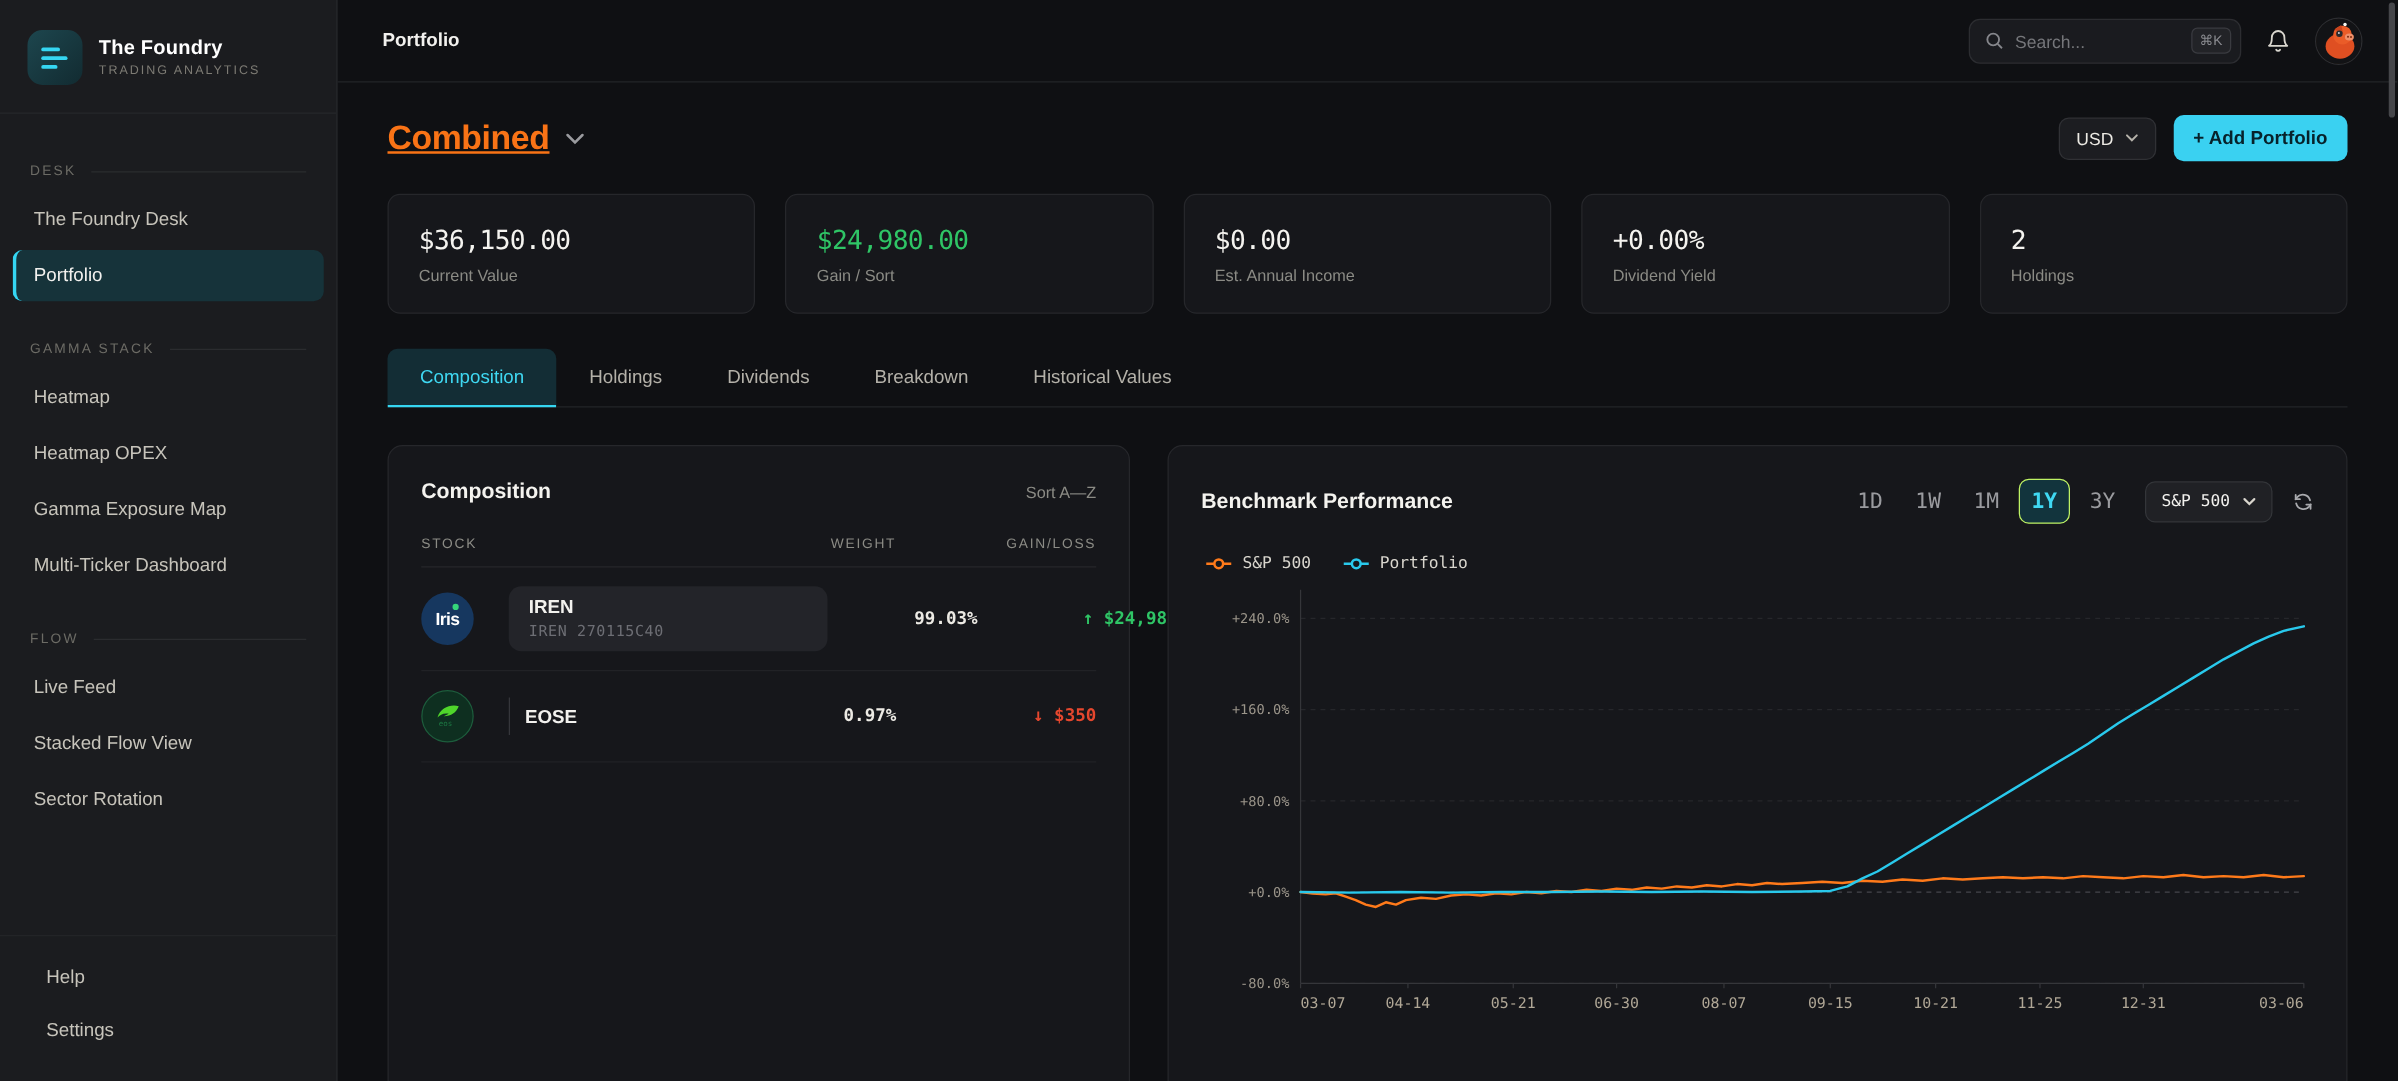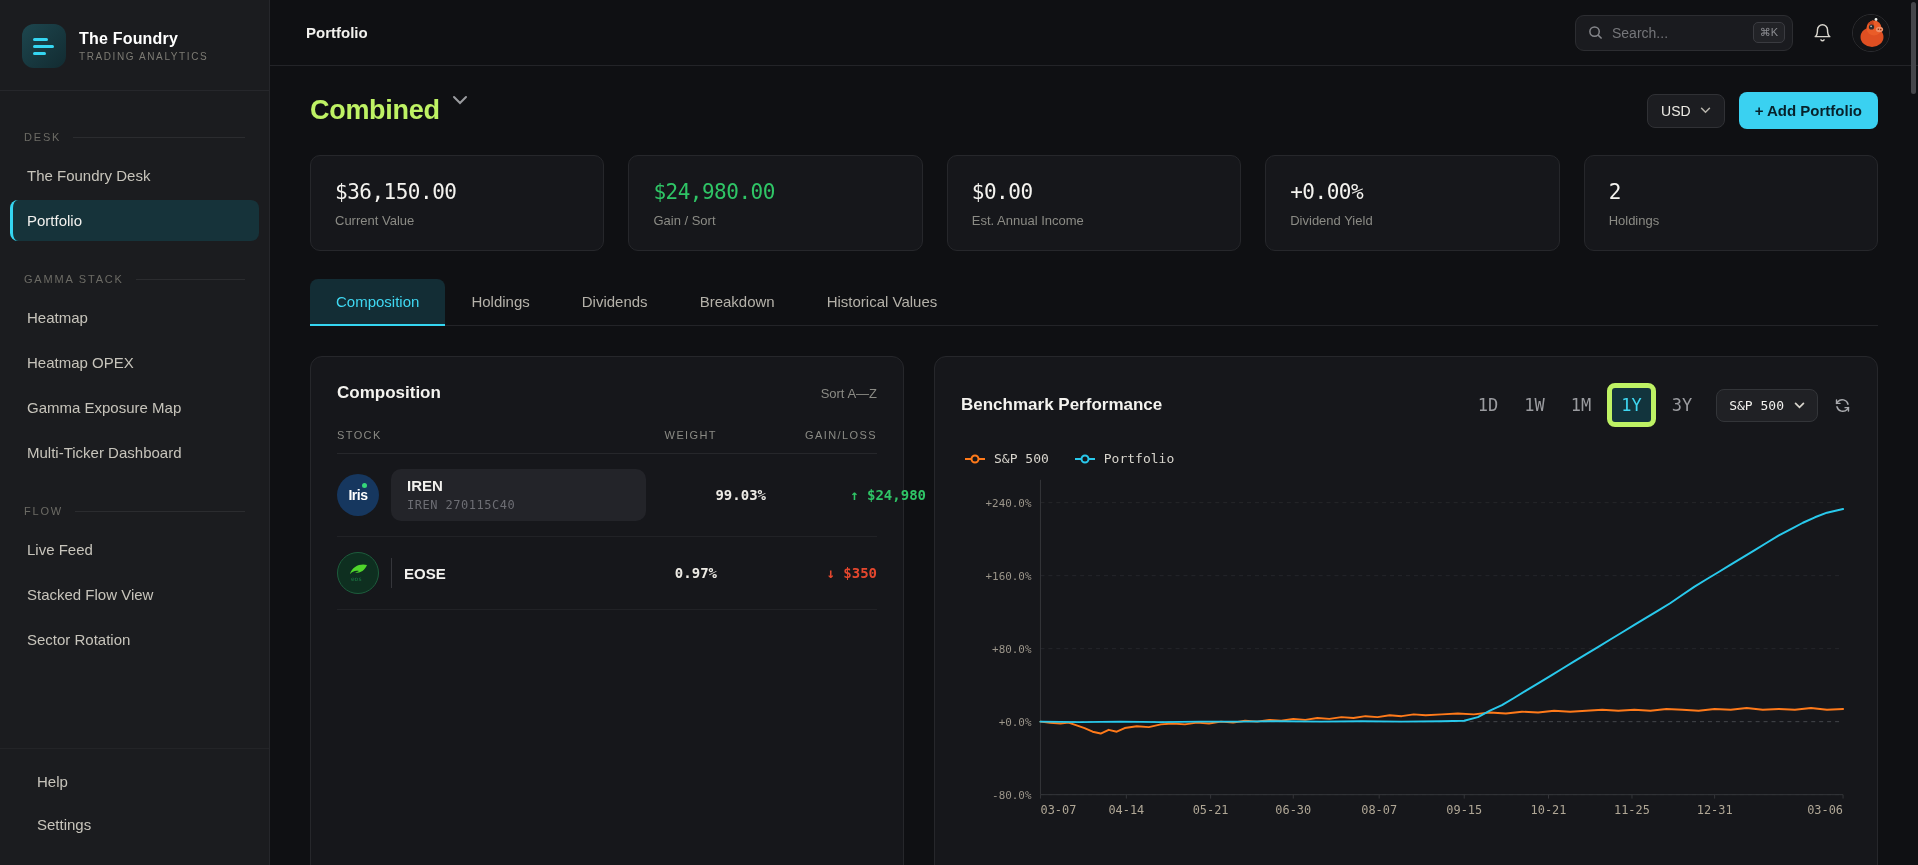--- a/index.html
+++ b/index.html
@@ -33,21 +33,21 @@
   .searchbox { display:flex; align-items:center; gap:9px; width:218px; height:36px; background:#1a1b1f; border:1px solid #2c2d31; border-radius:9px; padding:0 7px 0 12px; }
   .searchbox input { flex:1; min-width:0; background:transparent; border:none; outline:none; color:#d8d5cd; font-size:14px; font-family:"Liberation Sans",sans-serif; }
   .searchbox input::placeholder { color:#75767a; }
   .kbd { font-size:11px; color:#8a8b90; border:1px solid #3a3b40; border-radius:5px; padding:3px 6px; background:#222327; }
   .icon-btn { background:none; border:none; cursor:pointer; display:flex; align-items:center; }
   .avatar { width:38px; height:38px; border-radius:50%; background:#17120d; overflow:hidden; border:1px solid #2c2d31; cursor:pointer; }
 
   
   .content { flex:1; padding:26px 40px 0 40px; overflow:hidden; }
   .page-head { display:flex; align-items:center; }
-  .page-title { font-size:27px; font-weight:700; letter-spacing:-.3px; color:#bef264; display:flex; align-items:flex-start; gap:12px; cursor:pointer; }
+  .page-title { font-size:27px; font-weight:700; letter-spacing:-.3px; color:#f97316; display:flex; align-items:center; gap:12px; cursor:pointer;text-decoration:underline; }
   .page-head-right { margin-left:auto; display:flex; align-items:center; gap:14px; }
   .select-pill { display:flex; align-items:center; gap:9px; background:#1c1d21; border:1px solid #303135; border-radius:8px; padding:8px 13px; font-size:14px; color:#eceae4; cursor:pointer; }
   .btn-primary { display:flex; align-items:center; gap:8px; background:#3ad1f1; color:#07222b; border:none; border-radius:8px; padding:10px 16px; font-size:15px; font-weight:600; cursor:pointer; font-family:"Liberation Sans",sans-serif; }
 
   .stats-row { display:flex; gap:24px; margin-top:26px; }
   .stat-card { flex:1; background:#16171b; border:1px solid #26272b; border-radius:10px; padding:24px 24px 22px 24px; }
   .stat-value { font-family:"DejaVu Sans Mono",monospace; font-size:21px; font-weight:400; color:#f4f3ef; letter-spacing:-.5px; }
   .stat-value.green { color:#2fc566; }
   .stat-label { font-size:13px; color:#8b8b85; margin-top:9px; }
 
@@ -60,40 +60,40 @@
   .panel-comp { width:594px; flex-shrink:0; }
   .panel-chart { flex:1; min-width:0; }
   .panel-head { display:flex; align-items:center; }
   .panel-title { font-size:17px; font-weight:700; color:#f4f3ef; }
 
   
   .sort-label { margin-left:auto; font-size:13px; color:#8b8b85; cursor:pointer; }
   .tbl-head { display:grid; grid-template-columns:1fr 120px 160px; margin-top:26px; padding-bottom:12px; border-bottom:1px solid #26272b; font-size:11px; letter-spacing:1.4px; color:#8b8b85; }
   .tbl-head .r { text-align:right; }
   .tbl-row { display:grid; grid-template-columns:1fr 120px 160px; align-items:center; padding:15px 0; border-bottom:1px solid #212226; }
-  .stock-cell { display:flex; align-items:center; gap:12px; }
+  .stock-cell { display:flex; align-items:center; gap:28px; }
   .stock-avatar { width:42px; height:42px; border-radius:50%; flex-shrink:0; display:flex; align-items:center; justify-content:center; }
   .stock-avatar.iren { background:#16375f; position:relative; }
   .stock-avatar.iren .iris-txt { color:#fff; font-weight:700; font-size:14px; letter-spacing:-.5px; }
   .stock-avatar.iren .dot { position:absolute; top:9px; right:12px; width:5px; height:5px; border-radius:50%; background:#35d67a; }
   .stock-avatar.eose { background:#0e2f20; border:1px solid #1d5c3c; }
   .name-plain { display:flex; align-items:center; gap:12px; }
   .name-divider { width:1px; height:30px; background:#35363b; }
   .name-pill { background:#232429; border-radius:10px; padding:8px 16px 9px 16px; min-width:255px; }
   .stock-name { font-size:15px; font-weight:700; color:#f2f1ee; }
   .stock-sub { font-family:"DejaVu Sans Mono",monospace; font-size:12px; color:#6d6e74; margin-top:4px; letter-spacing:.5px; }
   .w-cell { text-align:right; font-family:"DejaVu Sans Mono",monospace; font-size:14px; font-weight:700; color:#eceae4; }
   .g-cell { text-align:right; font-family:"DejaVu Sans Mono",monospace; font-size:14px; font-weight:600; }
   .g-cell.up { color:#2fc566; }
   .g-cell.down { color:#e5472e; }
 
   
   .chart-controls { margin-left:auto; display:flex; align-items:center; gap:6px; }
   .range-btn { font-family:"DejaVu Sans Mono",monospace; font-size:17px; color:#9a9b9f; background:none; border:1px solid transparent; border-radius:8px; padding:7px 9px; cursor:pointer; }
-  .range-btn.active { color:#3fd8f2; background:#12343d; border:5px solid #bef264; font-weight:400; }
+  .range-btn.active { color:#3fd8f2; background:#12343d; border:1px solid #bef264; font-weight:700; }
   .bench-select { display:flex; align-items:center; gap:10px; font-family:"DejaVu Sans Mono",monospace; font-size:13px; color:#f2f1ee; background:#202125; border:1px solid #333539; border-radius:8px; padding:8px 12px; margin-left:8px; cursor:pointer; }
   .refresh { margin-left:10px; }
   .legend { display:flex; gap:26px; margin-top:24px; padding-left:4px; }
   .legend-item { display:flex; align-items:center; gap:9px; font-family:"DejaVu Sans Mono",monospace; font-size:13px; color:#d8d5cd; }
   .lg-marker { width:20px; height:2px; position:relative; }
   .lg-marker::after { content:""; position:absolute; left:50%; top:50%; transform:translate(-50%,-50%); width:5px; height:5px; border-radius:50%; border:2px solid inherit; background:#16171b; border:2px solid; border-color:inherit; }
   #bench-svg { width:100%; height:352px; margin-top:6px; display:block; }
   #bench-svg .ylab { font-family:"DejaVu Sans Mono",monospace; font-size:11px; fill:#9b958a; }
   #bench-svg .xlab { font-family:"DejaVu Sans Mono",monospace; font-size:12px; fill:#b0a796; }
 

